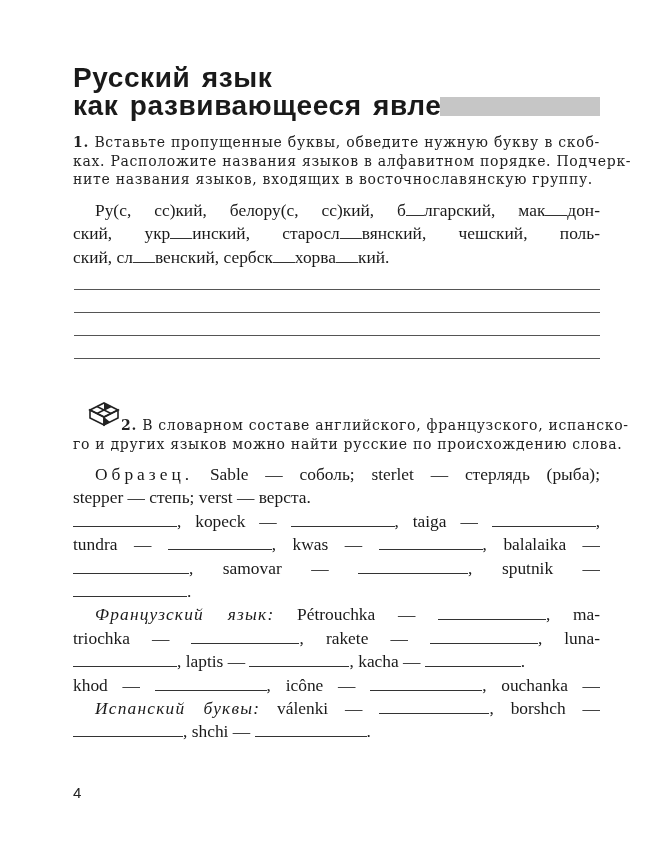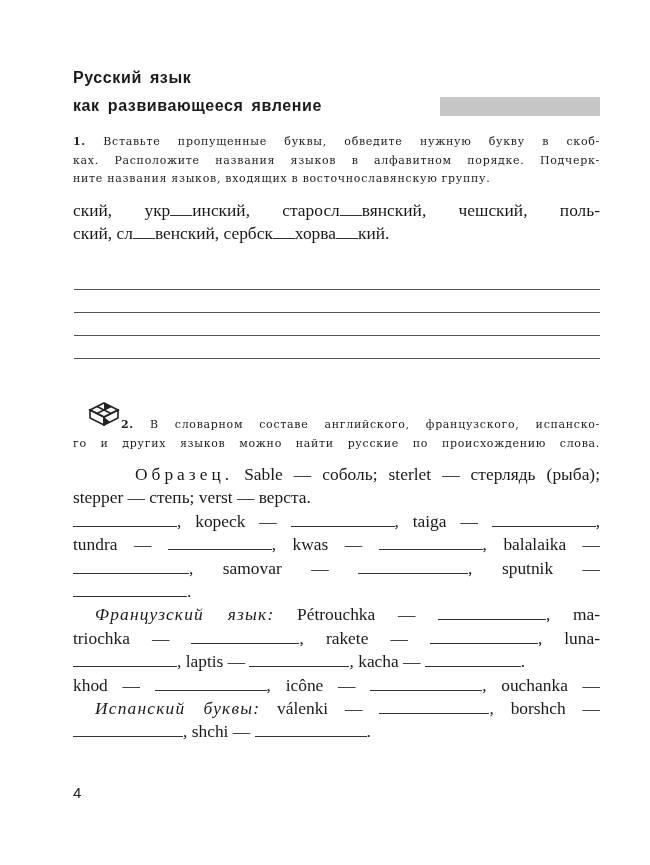--- a/index.html
+++ b/index.html
@@ -1,30 +1,30 @@
 <!DOCTYPE html>
 <html><head>
 <meta charset="utf-8">
 <style>
   html, body { margin:0; padding:0; background:#ffffff; }
   body { width:650px; height:865px; position:relative; overflow:hidden; color:#1a1a1a; }
   .page { position:absolute; left:0; top:0; width:650px; height:865px; }
-  .title { position:absolute; left:73px; top:64px; font-family:"Liberation Sans", sans-serif; font-weight:bold; font-size:16px; line-height:28px; letter-spacing:0.6px; word-spacing:3px; color:#1a1a1a; }
+  .title { position:absolute; left:73px; top:64px; font-family:"Liberation Sans", sans-serif; font-weight:bold; font-size:28px; line-height:28px; letter-spacing:0.6px; word-spacing:3px; color:#1a1a1a; }
   .title-bar { position:absolute; left:440px; top:97px; width:160px; height:19px; background:#c6c6c6; }
-  .instr { position:absolute; left:73px; width:527px; font-family:"DejaVu Serif", serif; font-size:11px; line-height:18.6px; letter-spacing:0.7px; text-align:justify; color:#222; }
+  .instr { position:absolute; left:73px; width:527px; font-family:"DejaVu Serif", serif; font-size:14px; line-height:18.6px; letter-spacing:0.7px; text-align:justify; color:#222; }
   .instr .num { font-weight:bold; }
   .instr .l { display:block; text-align:justify; text-align-last:justify; white-space:nowrap; }
   .instr .l.last { text-align-last:left; }
   .body { position:absolute; left:73px; width:527px; font-family:"Liberation Serif", serif; font-size:17.4px; line-height:23.4px; color:#1a1a1a; }
   .body .l { display:block; white-space:nowrap; text-align:justify; text-align-last:justify; }
   .body .l.last { text-align-last:left; }
   .ind { padding-left:22px; }
   .gap { display:inline-block; border-bottom:1px solid #333; height:14px; vertical-align:baseline; }
   .it { font-style:italic; letter-spacing:1.2px; }
-  .sp { letter-spacing:4px;margin-left:40px; }
+  .sp { letter-spacing:4px; }
   .rule { position:absolute; left:74px; width:526px; height:0; border-top:1.5px solid #555; }
   .cube { position:absolute; left:88px; top:401px; width:44px; height:26px; }
   .pagenum { position:absolute; left:73px; top:784px; font-family:"Liberation Sans", sans-serif; font-size:15px; color:#222; }
 </style>
 </head>
 <body>
 
 <div class="page">
 
   <div class="title">
@@ -33,20 +33,21 @@
   </div>
   <div class="title-bar"></div>
 
   <div class="instr" style="top:133px;">
     <span class="l"><span class="num">1.</span> <span>Вставьте пропущенные буквы, обведите нужную букву в скоб-</span></span>
     <span class="l">ках. Расположите названия языков в алфавитном порядке. Подчерк-</span>
     <span class="l last">ните названия языков, входящих в восточнославянскую группу.</span>
   </div>
 
   <div class="body" style="top:199px;">
+    <span class="l ind"><span>Ру(с, сс)кий, белору(с, сс)кий, б</span><span class="gap" style="width:18px"></span><span>лгарский, мак</span><span class="gap" style="width:22px"></span><span>дон-</span></span>
     <span class="l"><span>ский, укр</span><span class="gap" style="width:22px"></span><span>инский, старосл</span><span class="gap" style="width:22px"></span><span>вянский, чешский, поль-</span></span>
     <span class="l last"><span>ский, сл</span><span class="gap" style="width:22px"></span><span>венский, сербск</span><span class="gap" style="width:22px"></span><span>хорва</span><span class="gap" style="width:22px"></span><span>кий.</span></span>
   </div>
 
   <div class="rule" style="top:289px;"></div>
   <div class="rule" style="top:312px;"></div>
   <div class="rule" style="top:335px;"></div>
   <div class="rule" style="top:358px;"></div>
 
   <svg class="cube" viewBox="0 0 44 26">

